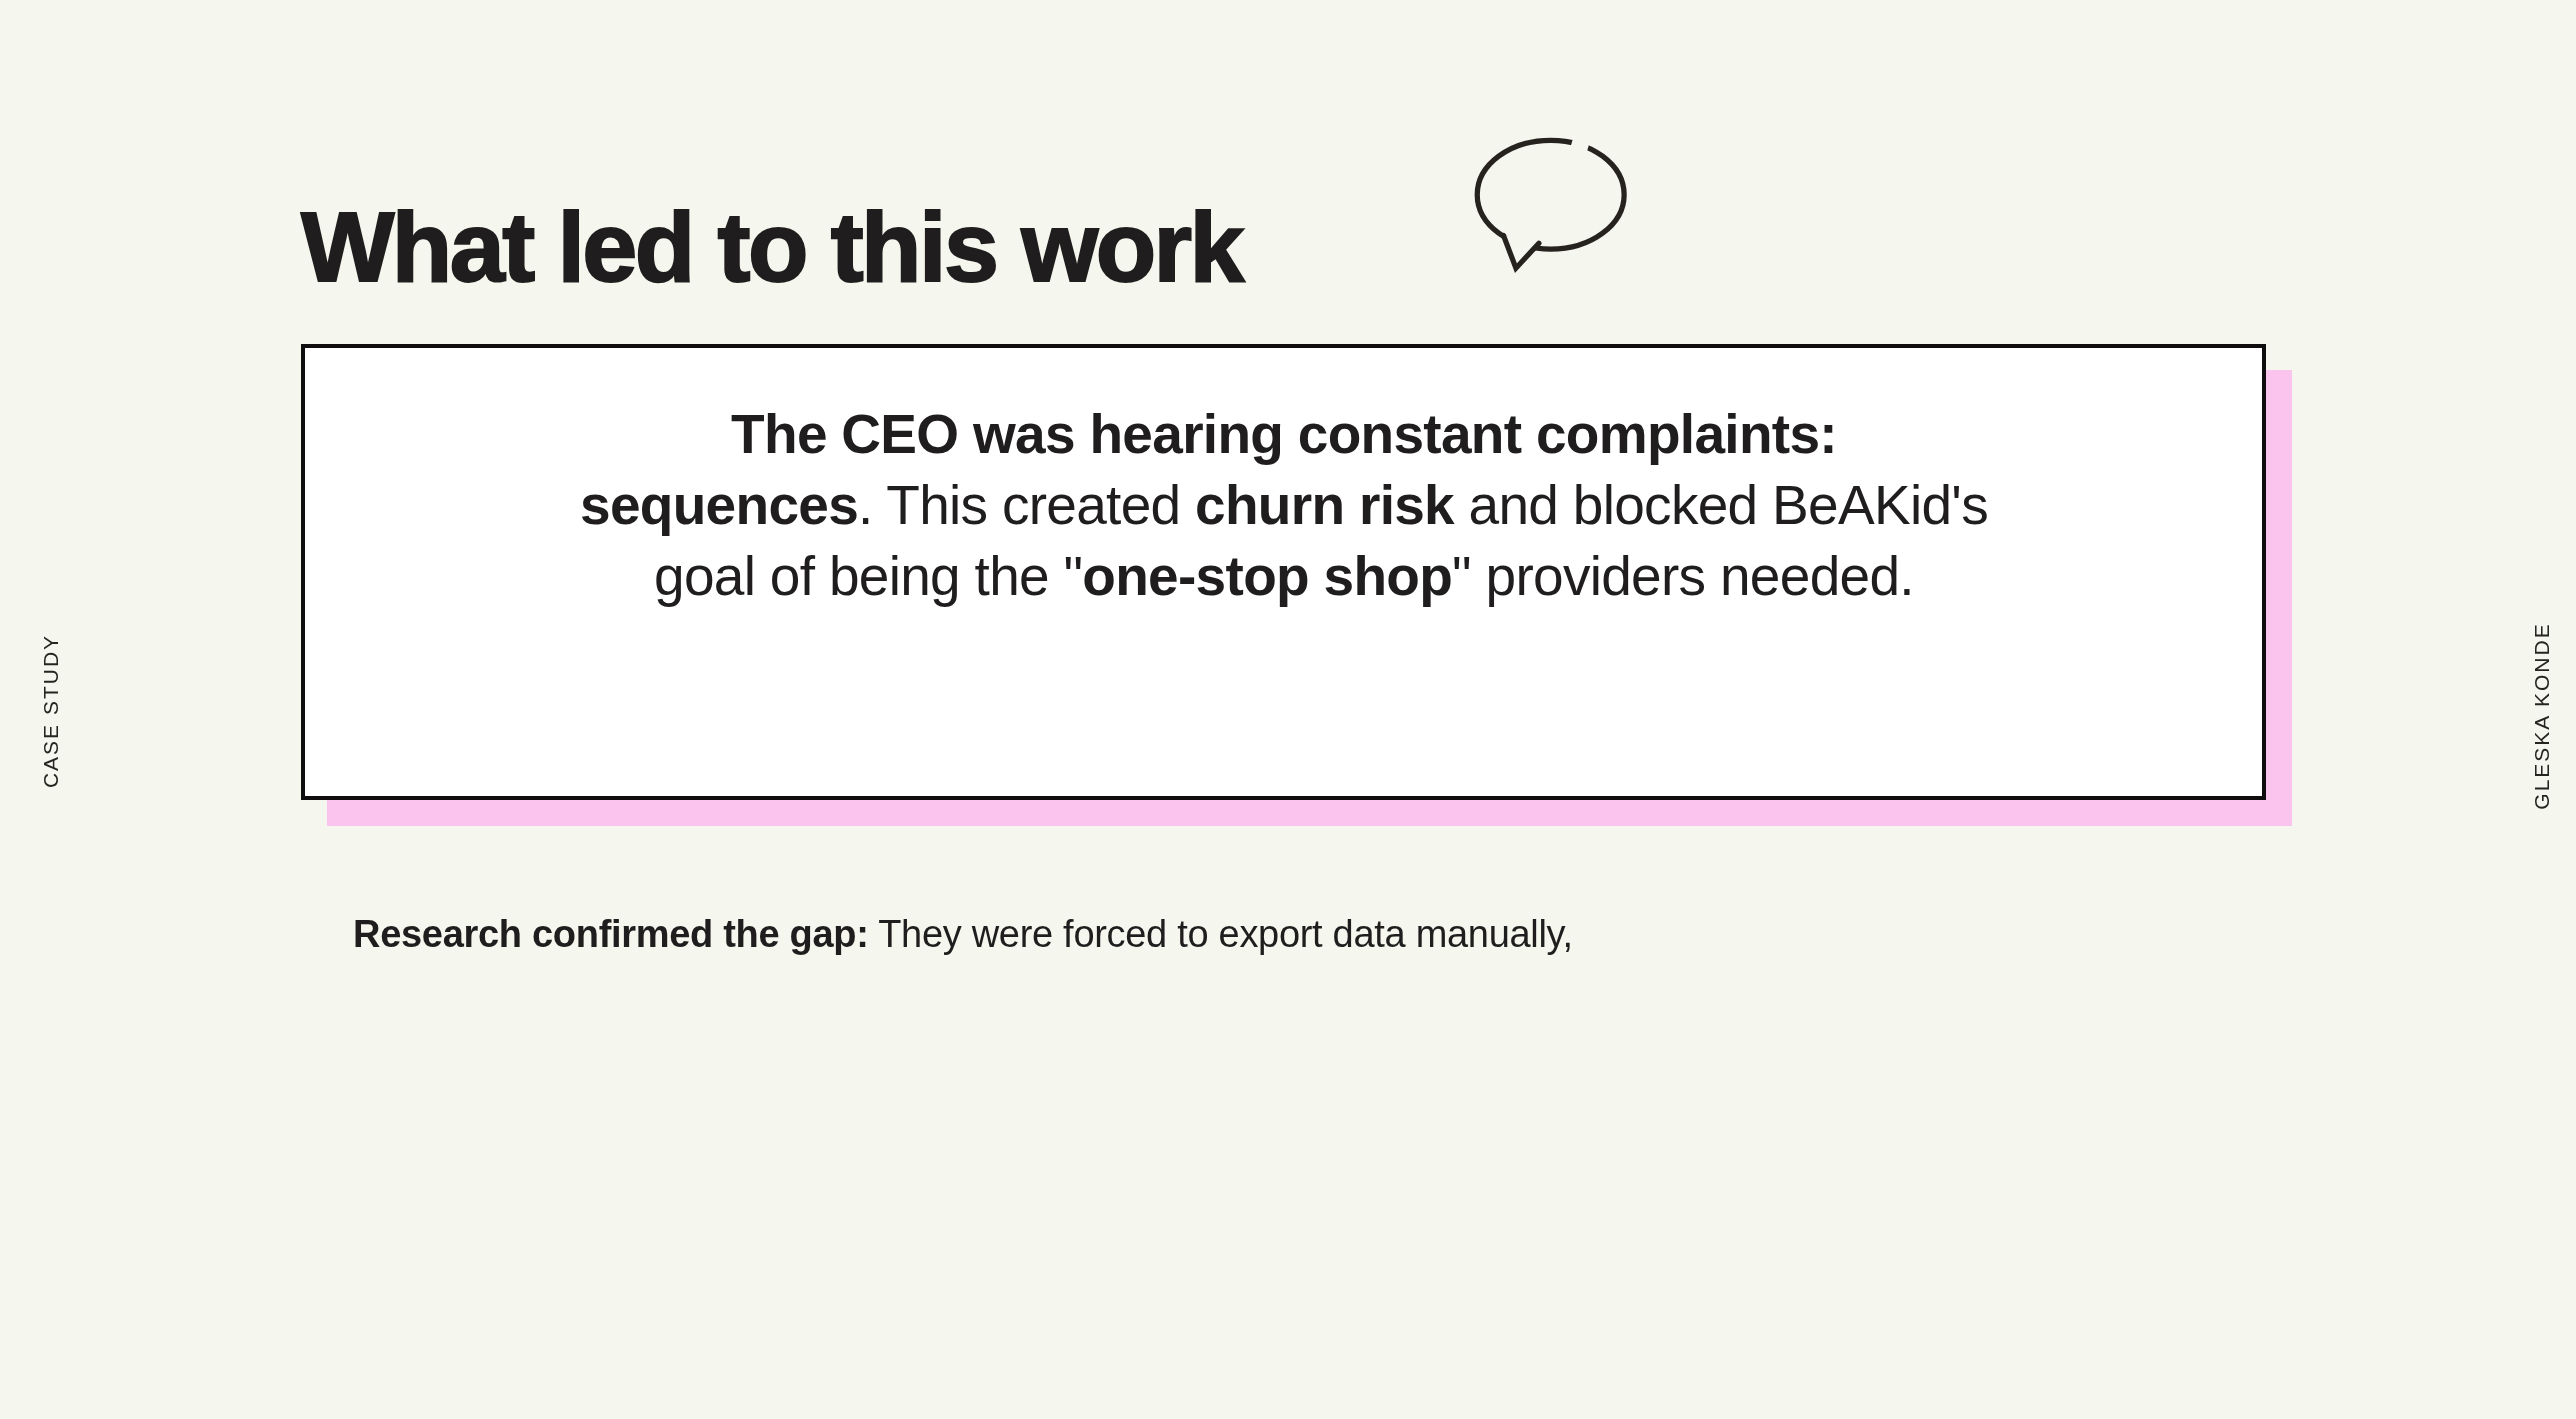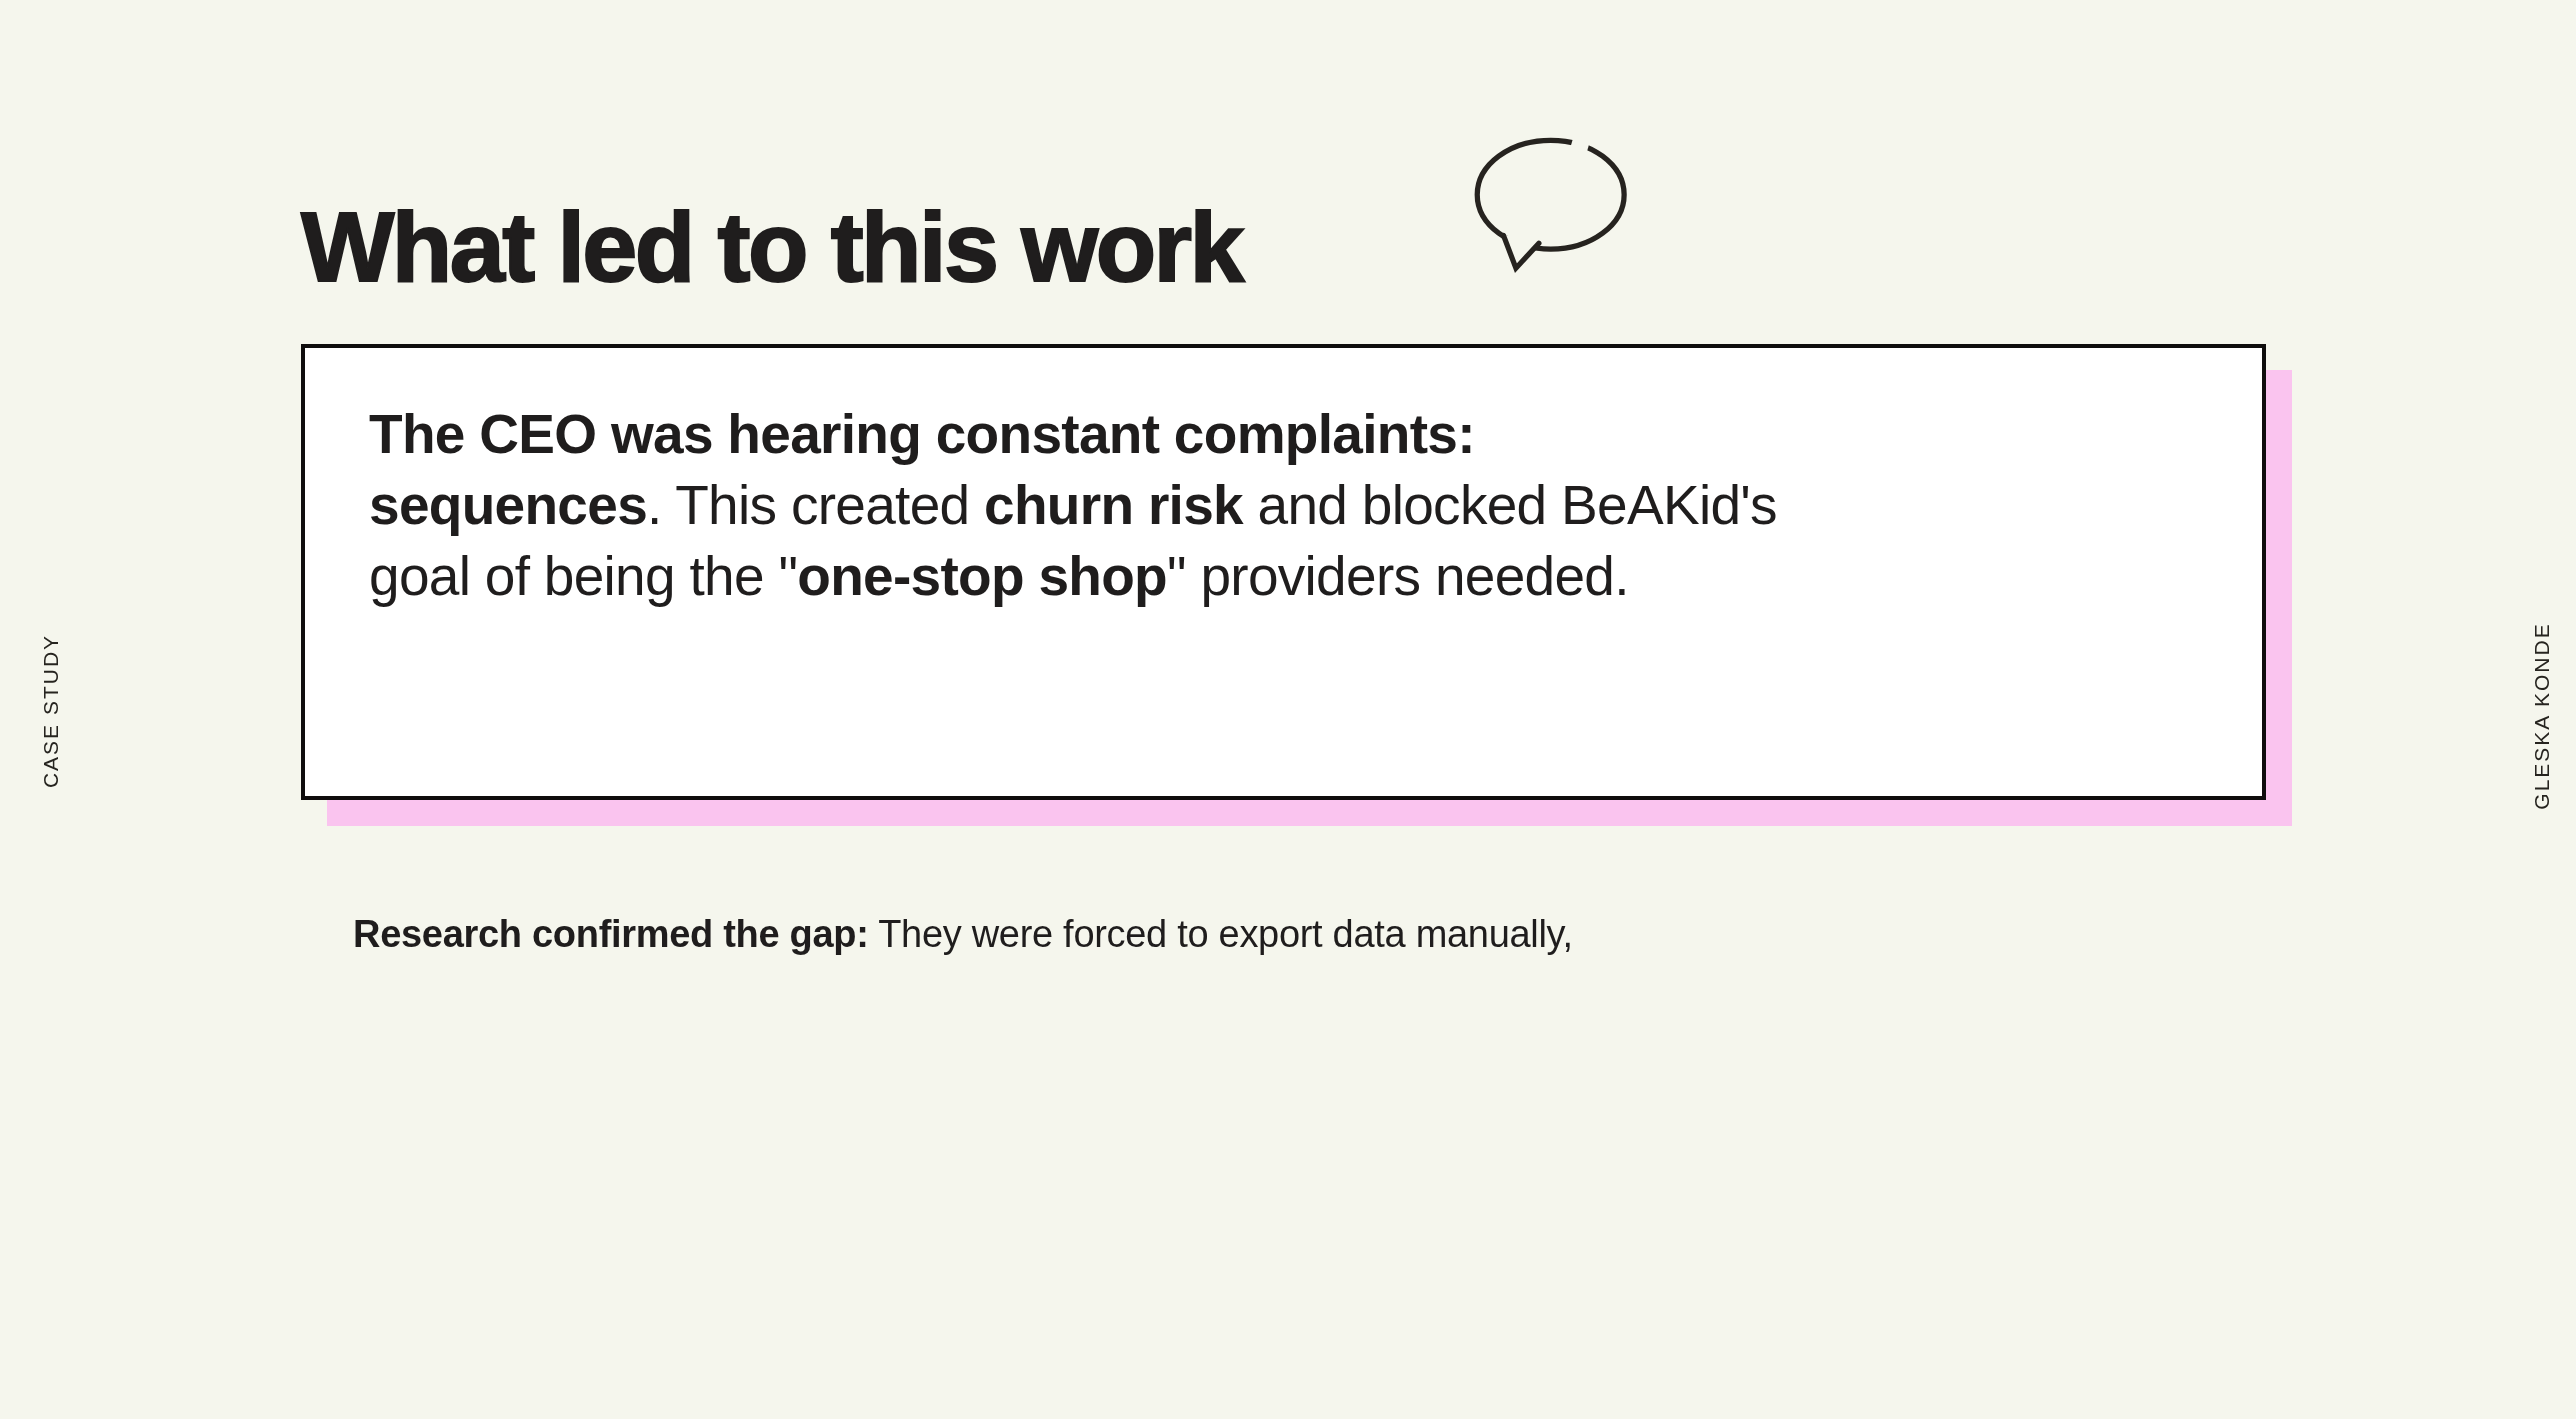--- a/index.html
+++ b/index.html
@@ -38,20 +38,21 @@
     width:158px;height:141px;
   }
   .quote-box{
     position:absolute;
     left:301px;top:344px;
     width:1965px;height:456px;
     background:var(--box-background);
     border:4px solid var(--box-border);
     box-shadow:26px 26px 0 0 var(--accent-pink);
     padding:51px 63px 0 64px;
+    text-align:center;
   }
   .quote-box .tline{
     font-size:55px;
     line-height:71px;
     letter-spacing:-0.7px;
     white-space:nowrap;
     font-weight:400;
   }
   .research-paragraph{
     position:absolute;

